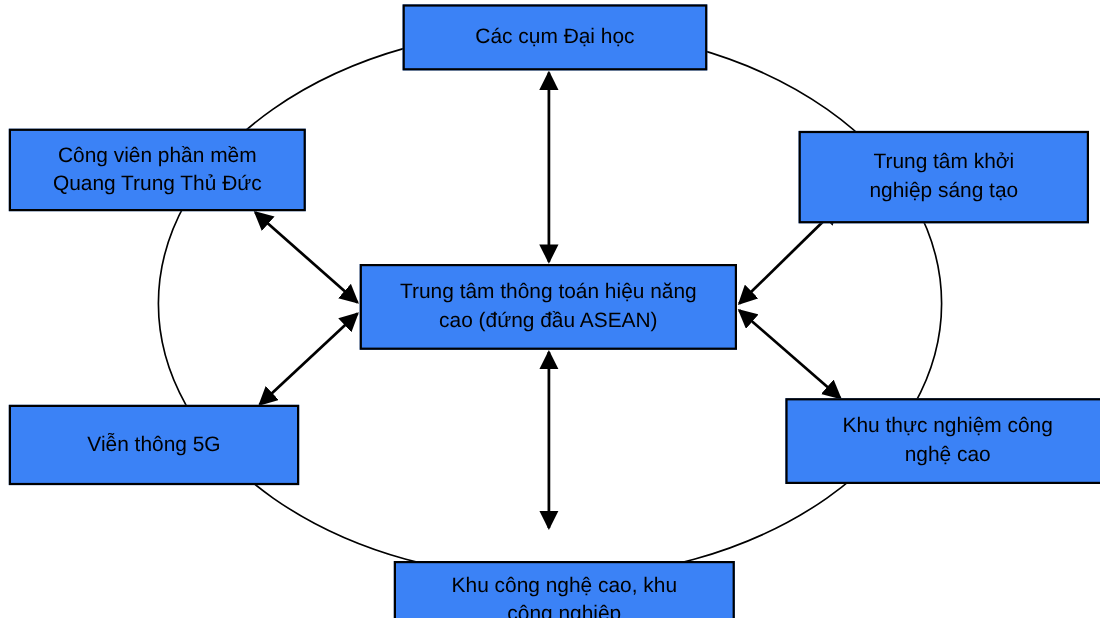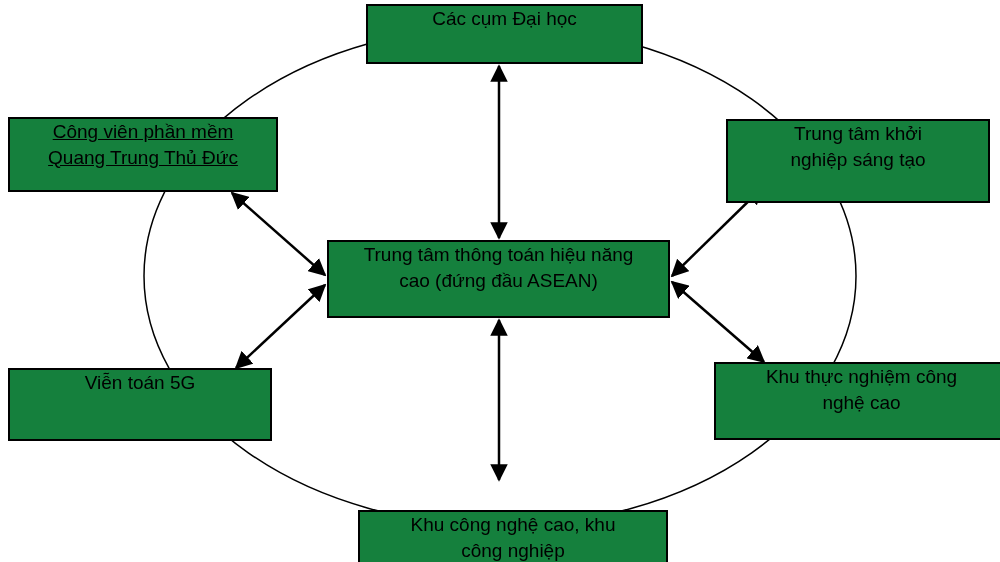--- a/index.html
+++ b/index.html
@@ -1,23 +1,23 @@
 <!DOCTYPE html>
 <html><head>
   <meta charset="utf-8">
   <style>
     html, body { margin: 0; padding: 0; background: #ffffff; }
     body { width: 1000px; height: 562px; position: relative; overflow: hidden;
            font-family: "Liberation Sans", sans-serif; }
     svg.lines { position: absolute; left: 0; top: 0; }
-    .box { position: absolute; background: #15803d; border: 2px solid #000; box-sizing: border-box;
-           display: flex; justify-content: center; text-align: center;
+    .box { position: absolute; background: #3b82f6; border: 2px solid #000; box-sizing: border-box;
+           display: flex; align-items: center; justify-content: center; text-align: center;
            font-size: 19px; line-height: 1.35; color: #000; white-space: pre-line; }
     #b-top    { left: 366px; top: 4px;   width: 277px; height: 60px; }
-    #b-tl     { left: 8px;   top: 117px; width: 270px; height: 75px; text-decoration: underline; }
+    #b-tl     { left: 8px;   top: 117px; width: 270px; height: 75px; }
     #b-tr     { left: 726px; top: 119px; width: 264px; height: 84px; }
     #b-center { left: 327px; top: 240px; width: 343px; height: 78px; }
     #b-bl     { left: 8px;   top: 368px; width: 264px; height: 73px; }
     #b-br     { left: 714px; top: 362px; width: 295px; height: 78px; }
     #b-bot    { left: 358px; top: 482px; width: 310px; height: 71px; margin-top: 28px; }
   </style>
 </head>
 <body>
 
 <svg class="lines" width="1000" height="562">
@@ -44,21 +44,21 @@
 </div>
 <div class="box" id="b-tr">
   <span>Trung tâm khởi
 nghiệp sáng tạo</span>
 </div>
 <div class="box" id="b-center">
   <span>Trung tâm thông toán hiệu năng
 cao (đứng đầu ASEAN)</span>
 </div>
 <div class="box" id="b-bl">
-  <span>Viễn toán 5G</span>
+  <span>Viễn thông 5G</span>
 </div>
 <div class="box" id="b-br">
   <span>Khu thực nghiệm công
 nghệ cao</span>
 </div>
 <div class="box" id="b-bot">
   <span>Khu công nghệ cao, khu
 công nghiệp</span>
 </div>
 

